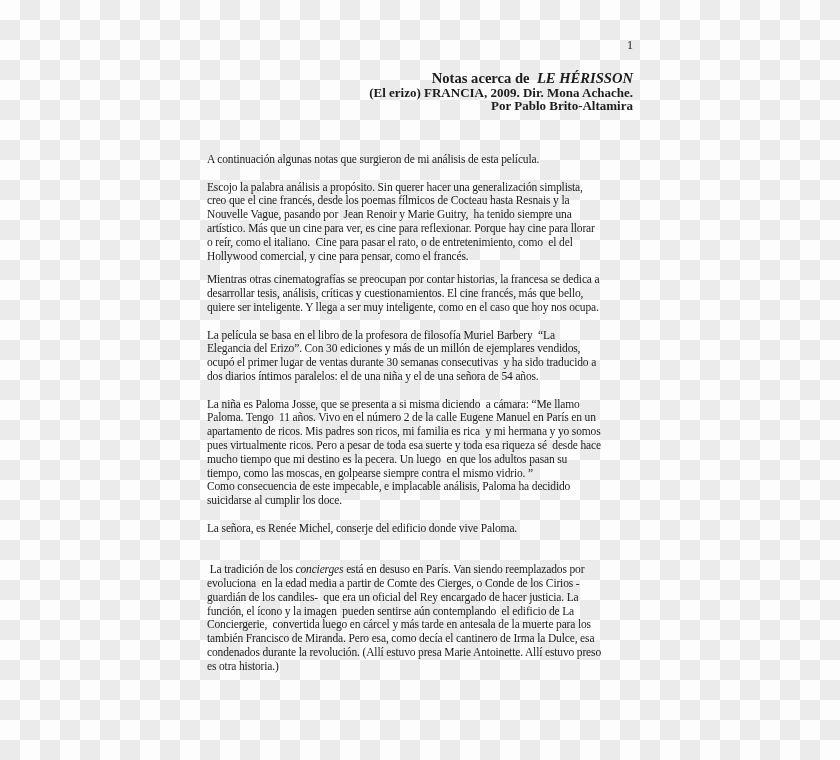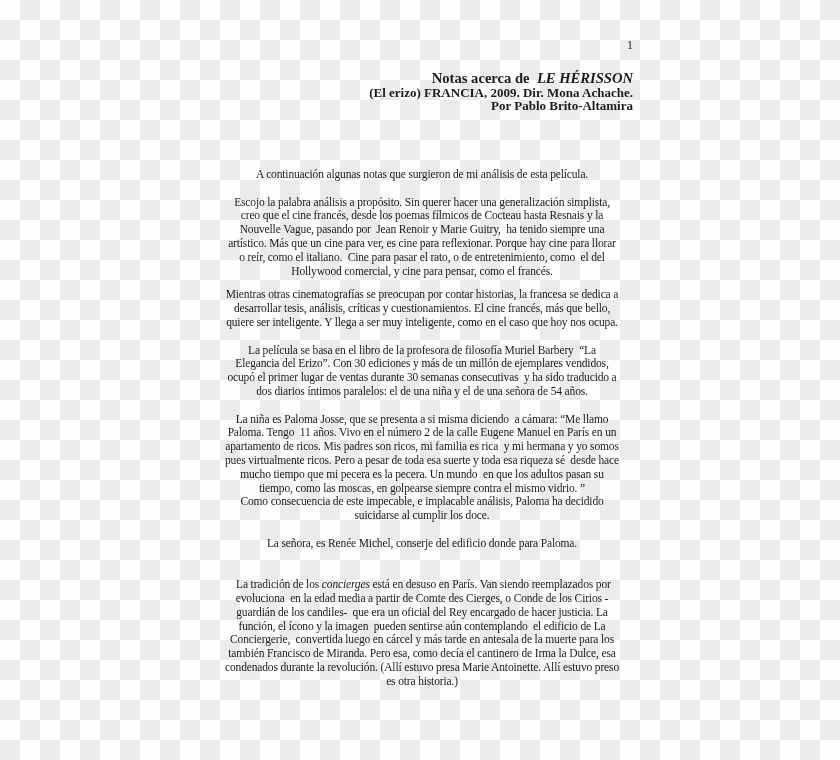--- a/index.html
+++ b/index.html
@@ -43,23 +43,22 @@
     white-space:pre;
   }
   .header-line{
     font-size:13px;
     line-height:12.6px;
     white-space:pre;
   }
   .doc-body{
     position:absolute;
     left:207px;
-    top:168px;
+    top:153px;
     width:430px;
-    text-align:center;
   }
   .line{
     font-size:11.5px;
     line-height:13.8px;
     letter-spacing:-0.15px;
     white-space:pre;
   }
   .italic{font-style:italic;}
 </style>
 </head>
@@ -96,29 +95,29 @@
         <div class="line"><span>La película se basa en el libro de la profesora de filosofía Muriel Barbery  “La</span></div>
         <div class="line"><span>Elegancia del Erizo”. Con 30 ediciones y más de un millón de ejemplares vendidos,</span></div>
         <div class="line"><span>ocupó el primer lugar de ventas durante 30 semanas consecutivas  y ha sido traducido a</span></div>
         <div class="line"><span>dos diarios íntimos paralelos: el de una niña y el de una señora de 54 años.</span></div>
       </div>
       <div style="margin-bottom: 0px;">
         <div class="line"><span>La niña es Paloma Josse, que se presenta a si misma diciendo  a cámara: “Me llamo</span></div>
         <div class="line"><span>Paloma. Tengo  11 años. Vivo en el número 2 de la calle Eugene Manuel en París en un</span></div>
         <div class="line"><span>apartamento de ricos. Mis padres son ricos, mi familia es rica  y mi hermana y yo somos</span></div>
         <div class="line"><span>pues virtualmente ricos. Pero a pesar de toda esa suerte y toda esa riqueza sé  desde hace</span></div>
-        <div class="line"><span>mucho tiempo que mi pecera es la pecera. Un mundo  en que los adultos pasan su</span></div>
+        <div class="line"><span>mucho tiempo que mi destino es la pecera. Un luego  en que los adultos pasan su</span></div>
         <div class="line"><span>tiempo, como las moscas, en golpearse siempre contra el mismo vidrio. ”</span></div>
       </div>
       <div style="margin-bottom: 13.8px;">
         <div class="line"><span>Como consecuencia de este impecable, e implacable análisis, Paloma ha decidido</span></div>
         <div class="line"><span>suicidarse al cumplir los doce.</span></div>
       </div>
       <div style="margin-bottom: 27.6px;">
-        <div class="line"><span>La señora, es Renée Michel, conserje del edificio donde para Paloma.</span></div>
+        <div class="line"><span>La señora, es Renée Michel, conserje del edificio donde vive Paloma.</span></div>
       </div>
       <div style="margin-bottom: 16px;">
         <div class="line"><span> La tradición de los </span><span class="italic">concierges</span><span> está en desuso en París. Van siendo reemplazados por</span></div>
         <div class="line"><span>evoluciona  en la edad media a partir de Comte des Cierges, o Conde de los Cirios -</span></div>
         <div class="line"><span>guardián de los candiles-  que era un oficial del Rey encargado de hacer justicia. La</span></div>
         <div class="line"><span>función, el ícono y la imagen  pueden sentirse aún contemplando  el edificio de La</span></div>
         <div class="line"><span>Conciergerie,  convertida luego en cárcel y más tarde en antesala de la muerte para los</span></div>
         <div class="line"><span>también Francisco de Miranda. Pero esa, como decía el cantinero de Irma la Dulce, esa</span></div>
         <div class="line"><span>condenados durante la revolución. (Allí estuvo presa Marie Antoinette. Allí estuvo preso</span></div>
         <div class="line"><span>es otra historia.)</span></div>

